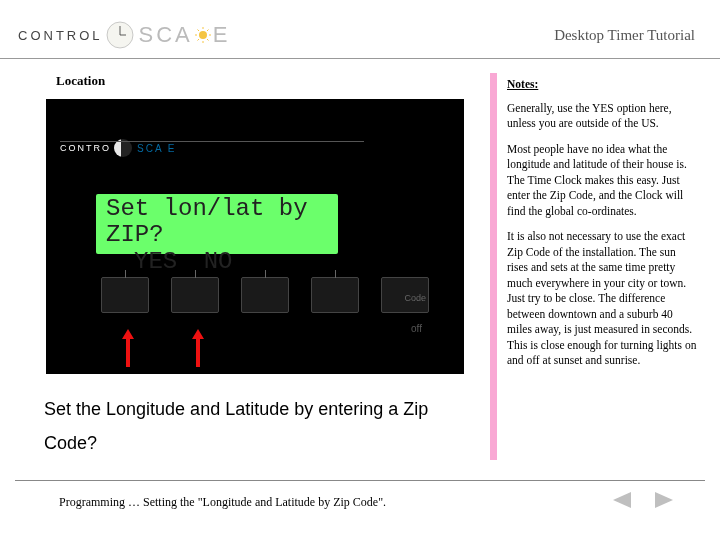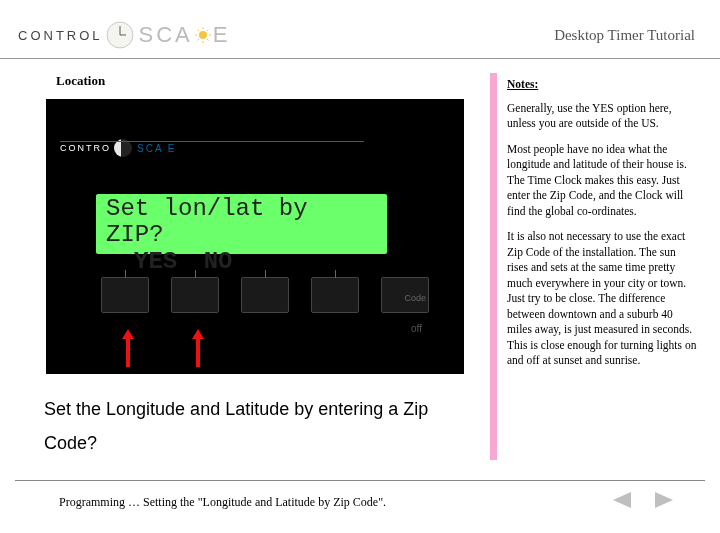--- a/index.html
+++ b/index.html
@@ -114,33 +114,33 @@
     margin-left:2px;
   }
   .dev-line {
     position:absolute;
     top:42px; left:14px; right:100px;
     border-top:1px solid #555;
   }
   .lcd {
     position:absolute;
     top:95px; left:50px;
-    width:291px;
+    width:242px;
     height:60px;
     background:#6bff6b;
     border-radius:2px;
     font-family: 'Courier New', monospace;
     font-size:24px;
     line-height:1.1;
     color:#222;
     padding:2px 10px;
     font-weight:500;
     letter-spacing:0px;
   }
-  .lcd-row2 { padding-left: 28px; word-spacing: 12px; font-weight: bold; }
+  .lcd-row2 { padding-left: 28px; word-spacing: 12px; }
   .dev-btns {
     position:absolute;
     top:178px;
     left:55px;
     display:flex;
     gap:22px;
   }
   .dev-btn {
     width:48px; height:36px;
     background:#1a1a1a;

